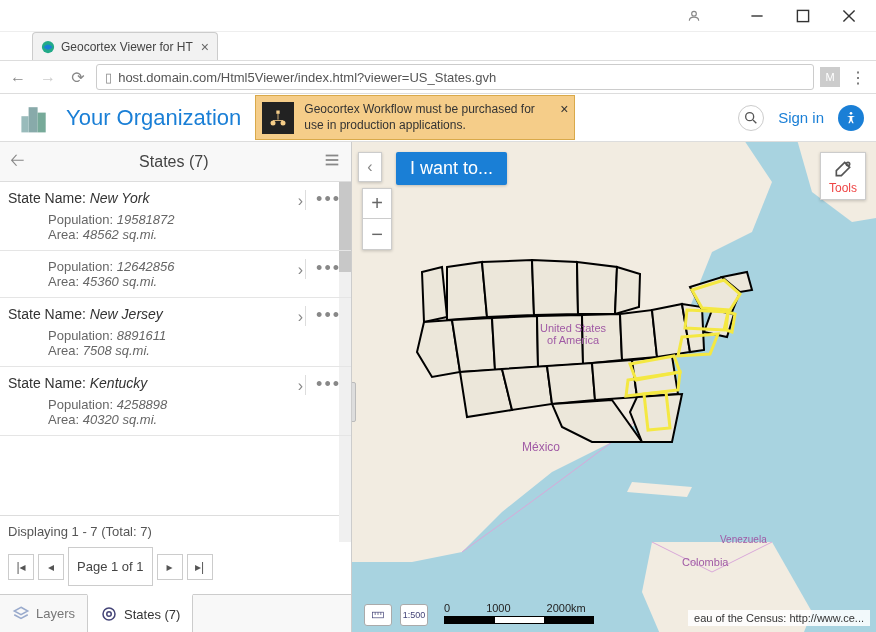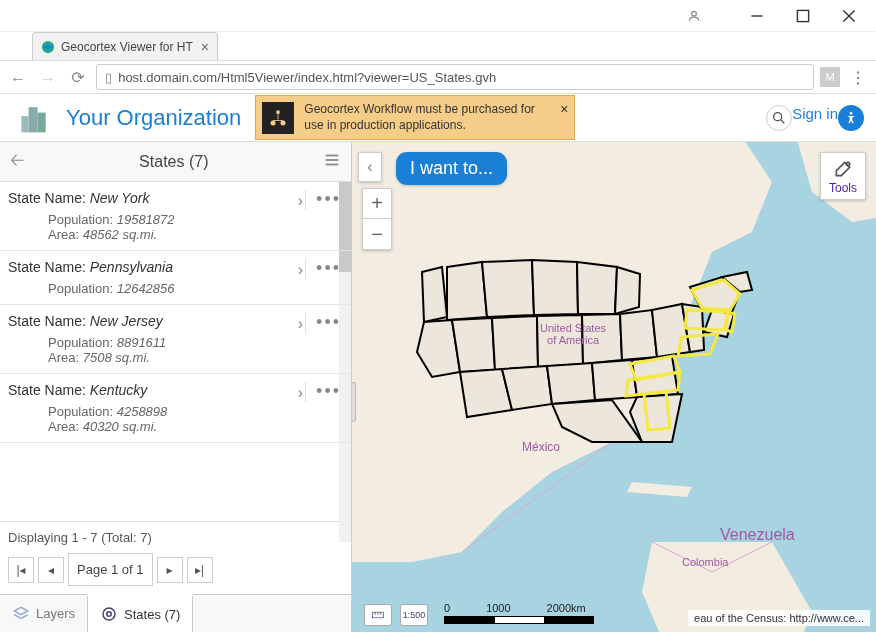--- a/index.html
+++ b/index.html
@@ -25,21 +25,21 @@
   .urlfield { flex: 1; height: 26px; border: 1px solid #ccc; border-radius: 3px; padding: 0 8px; font-size: 13px; color: #555; display:flex; align-items:center; background:#fff; }
   .menubtn { width: 24px; height: 24px; display:flex; align-items:center; justify-content:center; color:#666; }
 
   
   .appheader { height: 48px; border-bottom: 1px solid #ddd; display: flex; align-items: center; padding: 0 12px 0 16px; gap: 14px; position: relative; }
   .logo { width: 36px; height: 36px; display:flex; align-items:flex-end; justify-content:center; }
   .orgtitle { font-size: 22px; color: #1a7fd6; font-weight: 300; }
   .notif { position: relative; background: #f5cd89; border: 1px solid #d9a94a; padding: 6px 28px 6px 48px; font-size: 12px; color: #333; max-width: 320px; line-height: 1.3; }
   .notif .notif-icon { position:absolute; left:6px; top:6px; width:32px; height:32px; background:#222; display:flex; align-items:center; justify-content:center; }
   .notif .notif-close { position:absolute; right:6px; top:4px; font-size:14px; color:#333; }
-  .header-right { margin-left: auto; display: flex; align-items: flex-start; }
+  .header-right { margin-left: auto; display: flex; align-items: center; gap: 14px; }
   .search-icon { width: 26px; height: 26px; border:1px solid #ccc; border-radius:50%; display:flex; align-items:center; justify-content:center; color:#555; }
   .signin { color: #1a7fd6; font-size: 15px; }
   .access { width: 26px; height: 26px; border-radius: 50%; background: #1a7fd6; color: #fff; display:flex; align-items:center; justify-content:center; font-size:14px; }
 
   
   .main { display: flex; height: 490px; }
 
   
   .sidebar { width: 352px; border-right: 1px solid #ccc; display: flex; flex-direction: column; background:#fff; position:relative; }
   .sidehead { height: 40px; display: flex; align-items: center; padding: 0 10px; border-bottom: 1px solid #ddd; background:#f8f8f8; }
@@ -55,48 +55,48 @@
   .result .rtitle .lbl { color:#333; }
   .result .rtitle .val { font-style: italic; color:#333; }
   .result .rline { font-size: 13px; color: #666; margin-left: 40px; }
   .result .rline .val { font-style: italic; }
   .result .chev { position: absolute; right: 48px; top: 10px; color: #888; font-size: 16px; }
   .result .dots { position: absolute; right: 10px; top: 8px; color: #888; font-size: 18px; letter-spacing: 2px; border-left:1px solid #ddd; padding-left:10px; height:20px; line-height:18px;}
 
   .pager-status { padding: 8px 8px 4px 8px; font-size: 13px; color: #555; border-top: 1px solid #ddd; }
   .pager { display: flex; align-items: center; gap: 4px; padding: 4px 8px 8px 8px; }
   .pgbtn { width: 26px; height: 26px; border: 1px solid #ccc; background:#fff; display:flex; align-items:center; justify-content:center; color:#555; font-size:12px; }
-  .pglabel { padding: 0 8px; border:1px solid #ccc; height:33px; display:flex; align-items:center; font-size:13px; color:#444; }
+  .pglabel { padding: 0 8px; border:1px solid #ccc; height:39px; display:flex; align-items:center; font-size:13px; color:#444; }
 
   .sidetabs { height: 38px; border-top: 1px solid #ccc; display: flex; align-items: center; background:#f8f8f8; }
   .sidetab { height: 38px; padding: 0 12px; display: flex; align-items: center; gap: 6px; font-size: 13px; color: #777; justify-content: space-between; }
   .sidetab.active { background: #fff; border-top: 2px solid #fff; color: #333; border-left:1px solid #ccc; border-right:1px solid #ccc; margin-top:-1px; }
   .sidetab svg { width:18px; height:18px; }
 
   
   .mappane { flex: 1; position: relative; background: #a8d3e0; overflow: hidden; }
   .mappane svg.basemap { position:absolute; top:0; left:0; }
   .collapse { position:absolute; top:10px; left:6px; width:24px; height:30px; background:#fff; border:1px solid #ccc; display:flex; align-items:center; justify-content:center; color:#888; box-shadow:0 1px 3px rgba(0,0,0,0.2); }
   .zoom { position: absolute; top: 46px; left: 10px; width: 30px; background: #fff; border: 1px solid #ccc; box-shadow: 0 1px 3px rgba(0,0,0,0.2); }
   .zoom div { height: 30px; display:flex; align-items:center; justify-content:center; font-size: 20px; color: #666; }
   .zoom div:first-child { border-bottom: 1px solid #ccc; }
-  .wantto { position: absolute; top: 10px; left: 44px; background: #1a7fd6; color: #fff; padding: 6px 14px; font-size: 18px; border-radius: 11px; box-shadow:0 1px 3px rgba(0,0,0,0.2);}
-  .toolsbtn { position: absolute; top: 10px; right: 10px; width: 46px; background: #fff; border: 1px solid #ccc; text-align: center; padding: 6px 0 4px 0; font-size: 12px; color: #4c1d95; box-shadow:0 1px 3px rgba(0,0,0,0.2);}
+  .wantto { position: absolute; top: 10px; left: 44px; background: #1a7fd6; color: #fff; padding: 6px 14px; font-size: 18px; border-radius: 2px; box-shadow:0 1px 3px rgba(0,0,0,0.2);}
+  .toolsbtn { position: absolute; top: 10px; right: 10px; width: 46px; background: #fff; border: 1px solid #ccc; text-align: center; padding: 6px 0 4px 0; font-size: 12px; color: #ef4444; box-shadow:0 1px 3px rgba(0,0,0,0.2);}
   .toolsbtn svg { width:20px; height:20px; display:block; margin:0 auto 2px; color:#555; }
   .scalebar { position:absolute; left:92px; bottom:8px; display:flex; align-items:flex-end; gap:0; font-size:11px; color:#222; }
   .scaleseg { height:8px; border:1px solid #000; border-right:none; }
   .scaleseg:last-child { border-right:1px solid #000; }
   .scalelabels { position:absolute; left:92px; bottom:18px; font-size:11px; display:flex; gap:36px; color:#222;}
   .attr { position:absolute; right:6px; bottom:6px; background:rgba(255,255,255,0.85); font-size:11px; padding:2px 6px; color:#333; }
   .maptool-pill { position:absolute; bottom:6px; width:28px; height:22px; border:1px solid #aaa; background:#fff; border-radius:3px; display:flex; align-items:center; justify-content:center; font-size:9px; color:#447; }
   .drag-handle { position:absolute; left:-4px; top:240px; width:8px; height:40px; background:#ddd; border:1px solid #bbb; border-radius:2px; }
 
   .mx-label { position:absolute; font-size:12px; color:#a05aa5; left:170px; top:298px; }
   .usa-label { position:absolute; font-size:11px; color:#a05aa5; left:188px; top:180px; text-align:center; line-height:1.1;}
-  .ven-label { position:absolute; font-size:16px; color:#a05aa5; left:368px; top:384px; }
+  .ven-label { position:absolute; font-size:10px; color:#a05aa5; left:368px; top:392px; }
   .col-label { position:absolute; font-size:11px; color:#a05aa5; left:330px; top:414px; }
 </style>
 </head>
 <body>
 
 <div class="titlebar">
   <div class="user-icon">
     <svg viewBox="0 0 24 24" fill="none" stroke="currentColor" stroke-width="2">
         <circle cx="12" cy="8" r="4"></circle>
         <path d="M4 20c0-4 4-6 8-6s8 2 8 6"></path>
@@ -206,22 +206,22 @@
 
     <div class="results">
       <div class="result">
         <div class="rtitle"><span class="lbl">State Name:</span> <span class="val">New York</span></div>
         <div class="rline"><span>Population:</span> <span class="val">19581872</span></div>
         <div class="rline"><span>Area:</span> <span class="val">48562 sq.mi.</span></div>
         <div class="chev">›</div>
         <div class="dots">•••</div>
       </div>
       <div class="result">
-        <div class="rtitle"><span class="lbl">State Name:</span> <span class="val">Pennsylvania</span></div>
         <div class="rline"><span>Population:</span> <span class="val">12642856</span></div>
+        <div class="rline"><span>Area:</span> <span class="val">45360 sq.mi.</span></div>
         <div class="chev">›</div>
         <div class="dots">•••</div>
       </div>
       <div class="result">
         <div class="rtitle"><span class="lbl">State Name:</span> <span class="val">New Jersey</span></div>
         <div class="rline"><span>Population:</span> <span class="val">8891611</span></div>
         <div class="rline"><span>Area:</span> <span class="val">7508 sq.mi.</span></div>
         <div class="chev">›</div>
         <div class="dots">•••</div>
       </div>

